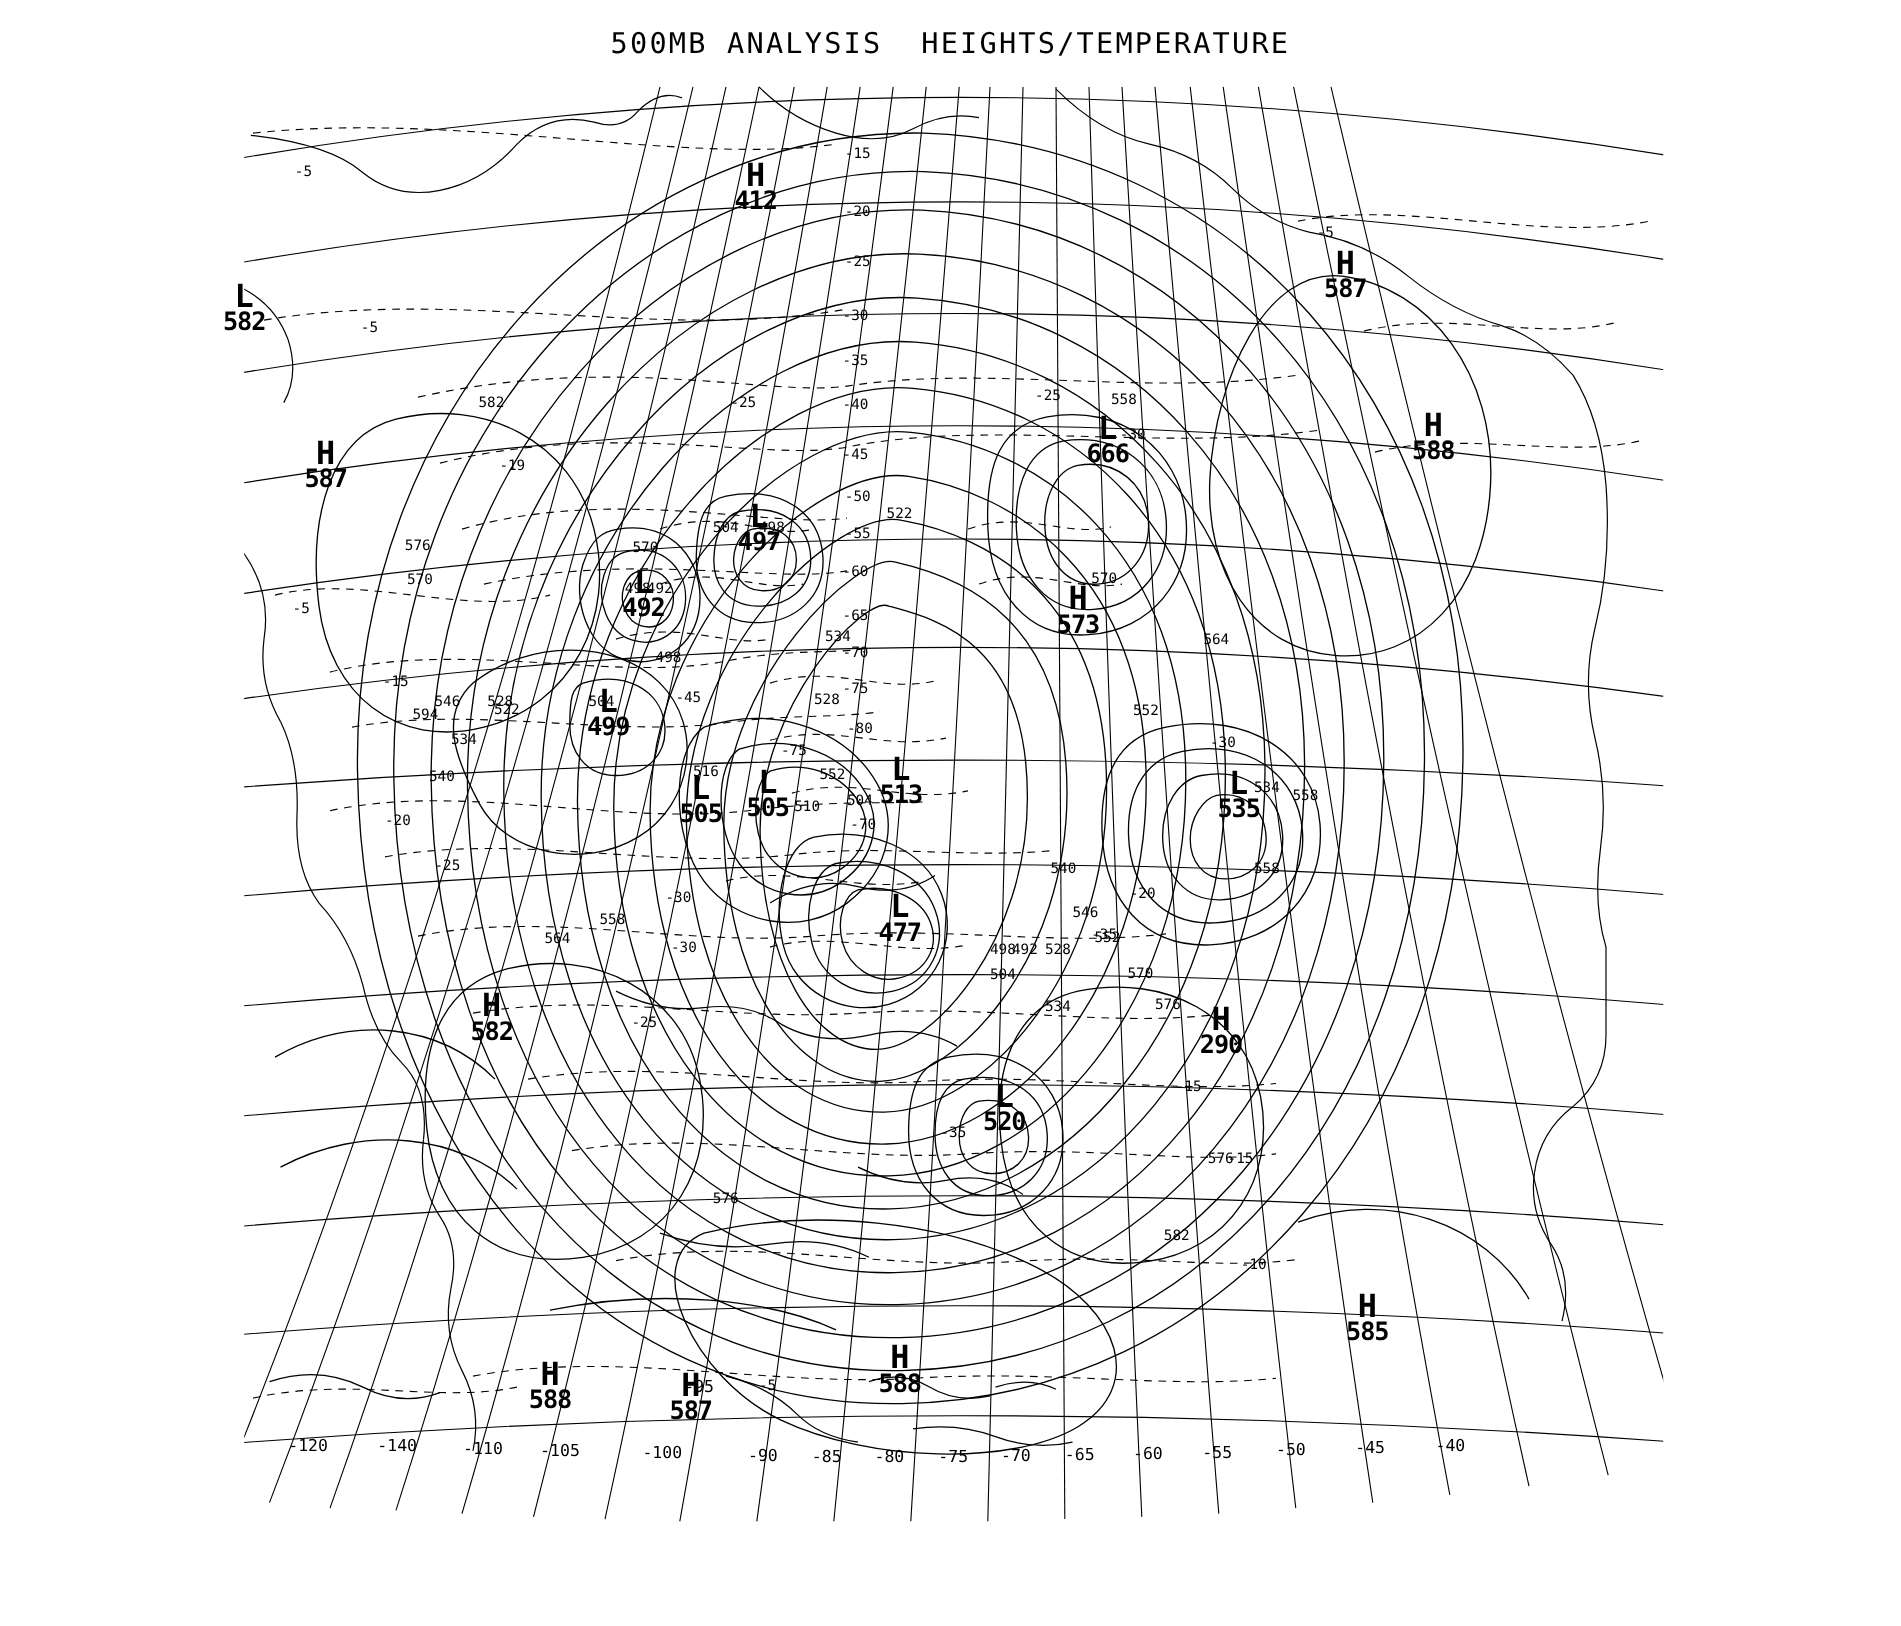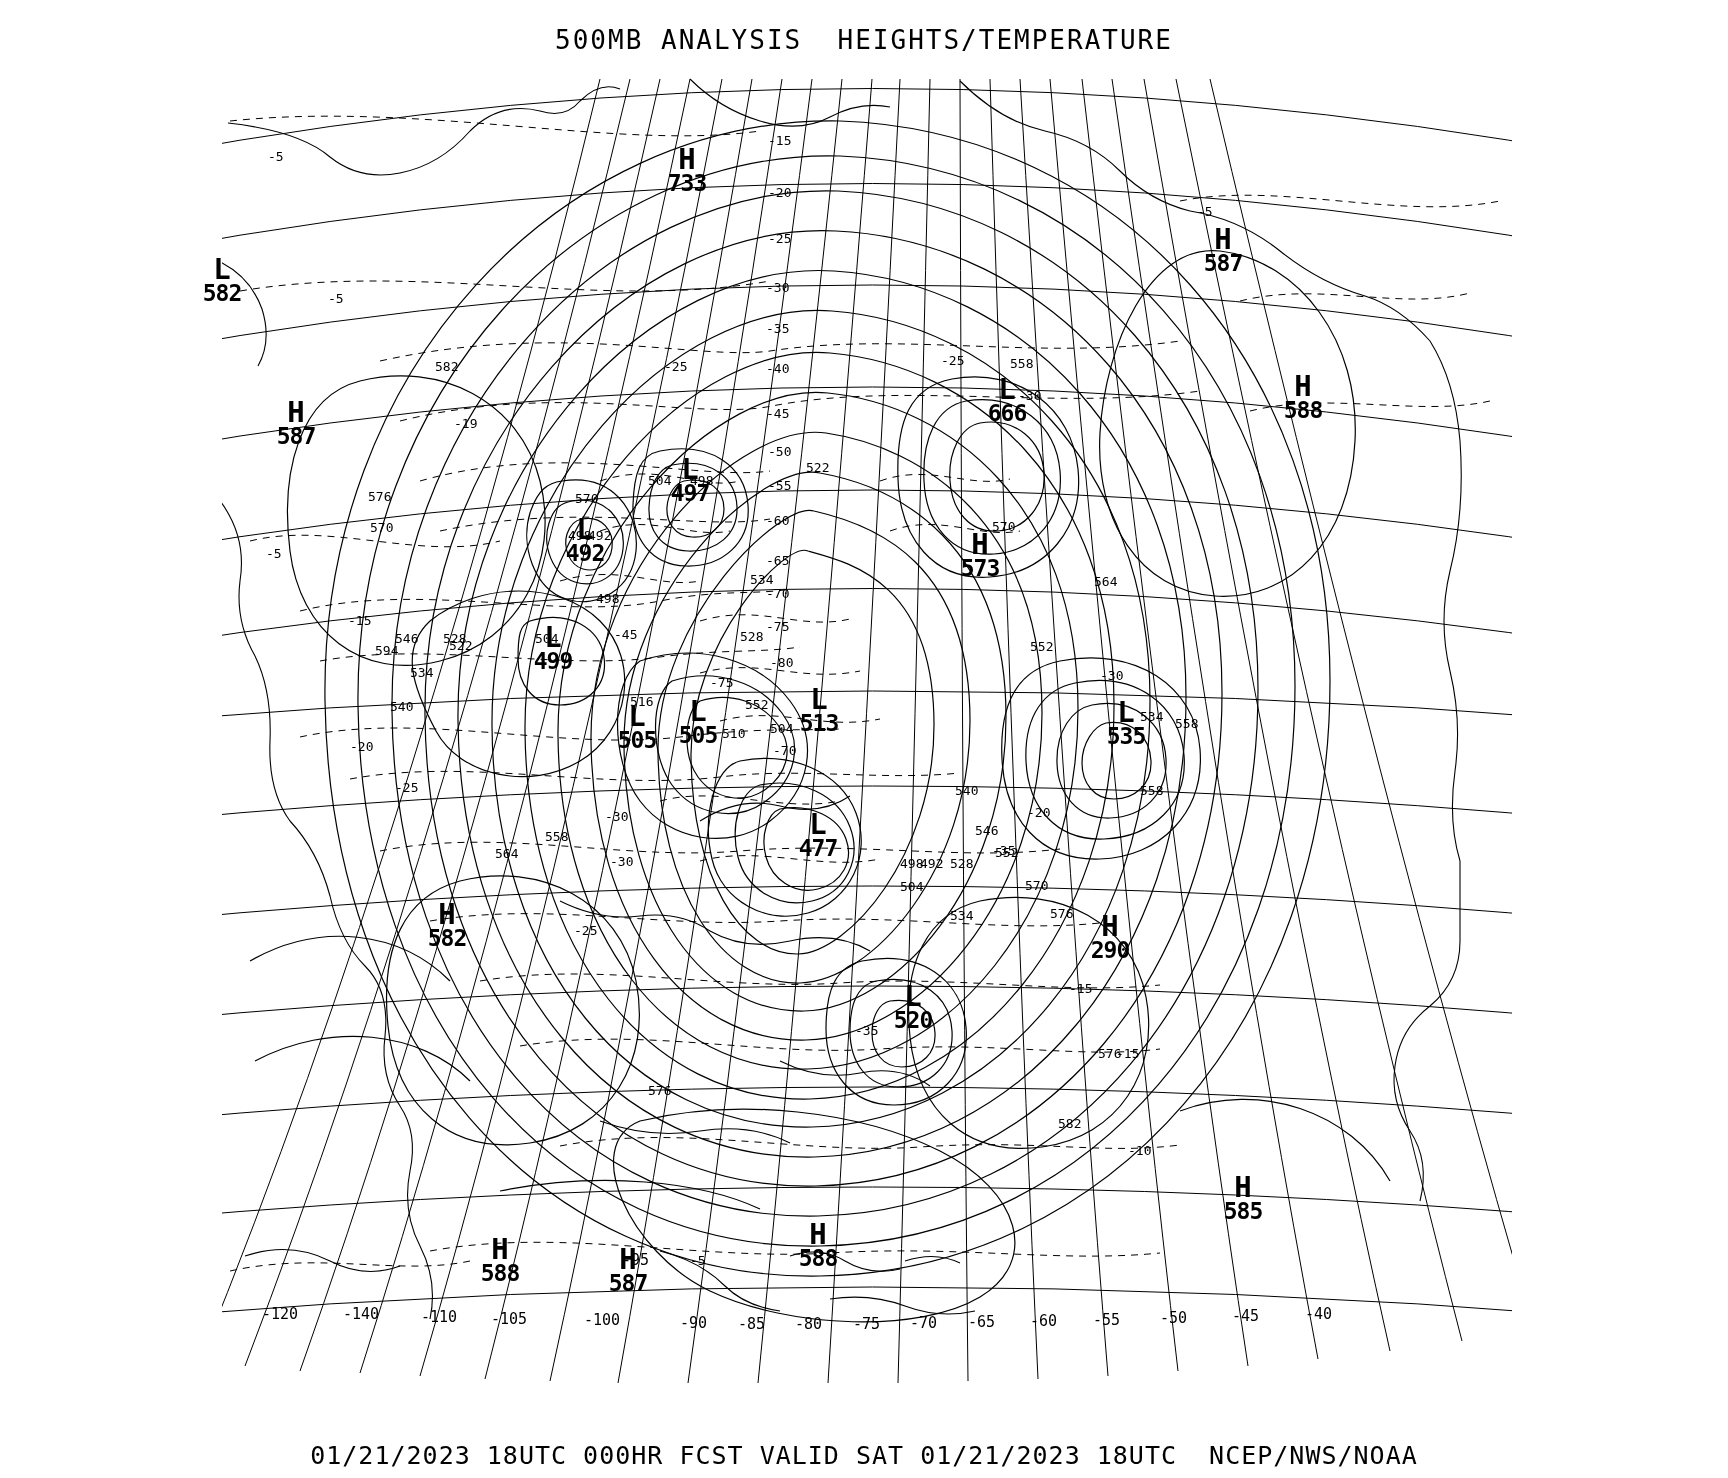--- a/index.html
+++ b/index.html
@@ -201,31 +201,30 @@
   <div class="lonlbl" style="left:795px;top:1292px;">-80</div>
   <div class="lonlbl" style="left:853px;top:1292px;">-75</div>
   <div class="lonlbl" style="left:910px;top:1291px;">-70</div>
   <div class="lonlbl" style="left:968px;top:1290px;">-65</div>
   <div class="lonlbl" style="left:1030px;top:1289px;">-60</div>
   <div class="lonlbl" style="left:1093px;top:1288px;">-55</div>
   <div class="lonlbl" style="left:1160px;top:1286px;">-50</div>
   <div class="lonlbl" style="left:1232px;top:1284px;">-45</div>
   <div class="lonlbl" style="left:1305px;top:1282px;">-40</div>
 
-  <div class="footer">01/21/2023 18UTC 000HR FCST VALID SAT 01/21/2023 18UTC  NCEP/NWS/NOAA</div>
 
   <div id="overlay"></div>
 
 <div class="hl" style="left: 192px; top: 233px; width: 60px;">
       <span class="ch">L</span>
       <span class="vl">582</span>
     </div>
     <div class="hl" style="left: 657px; top: 123px; width: 60px;">
       <span class="ch">H</span>
-      <span class="vl">733</span>
+      <span class="vl">412</span>
     </div>
     <div class="hl" style="left: 1193px; top: 203px; width: 60px;">
       <span class="ch">H</span>
       <span class="vl">587</span>
     </div>
     <div class="hl" style="left: 266px; top: 376px; width: 60px;">
       <span class="ch">H</span>
       <span class="vl">587</span>
     </div>
     <div class="hl" style="left: 1273px; top: 350px; width: 60px;">

